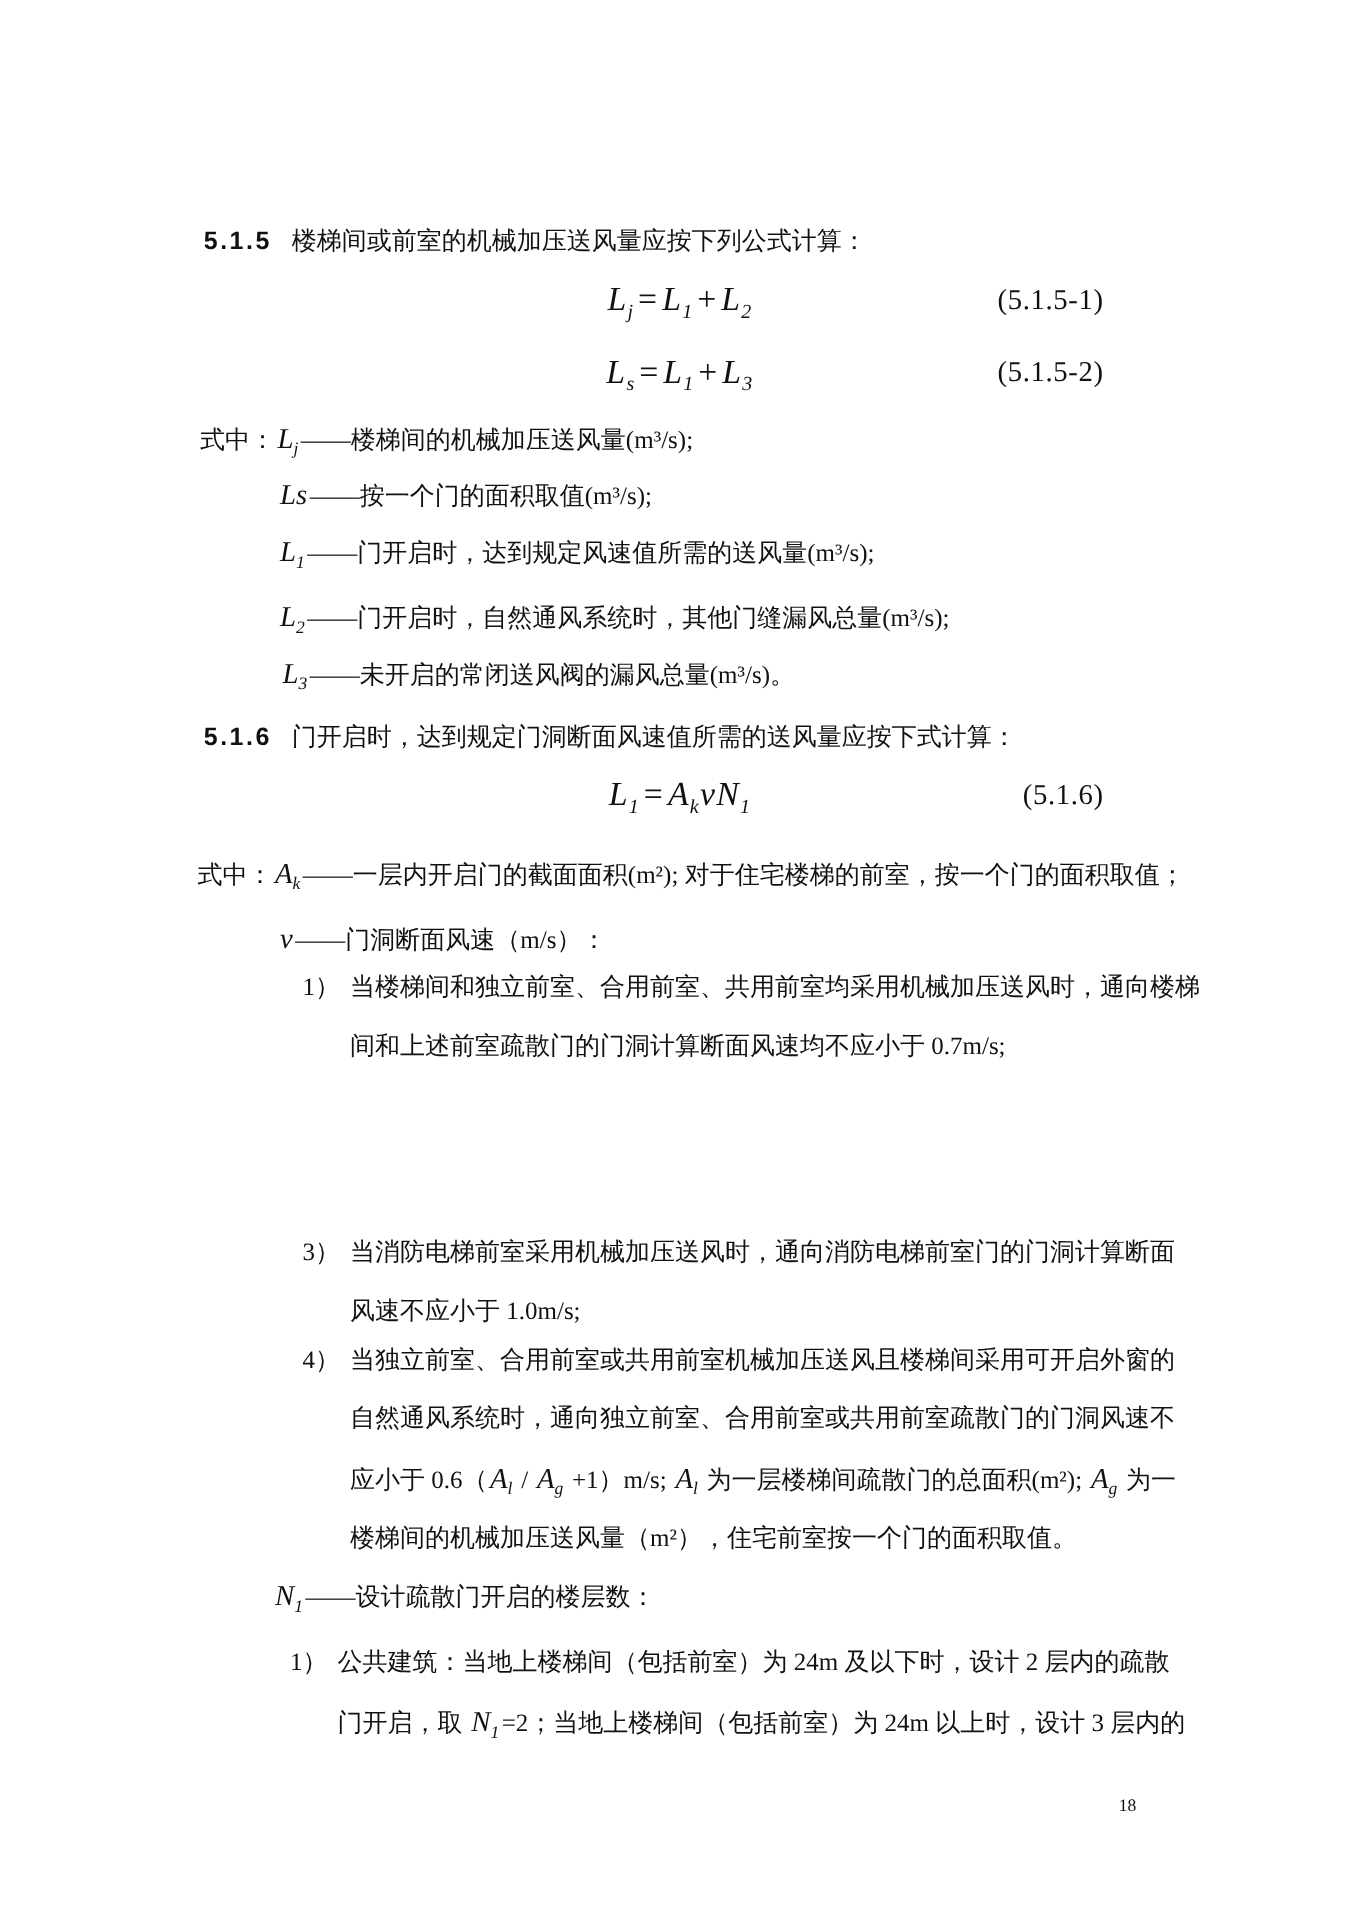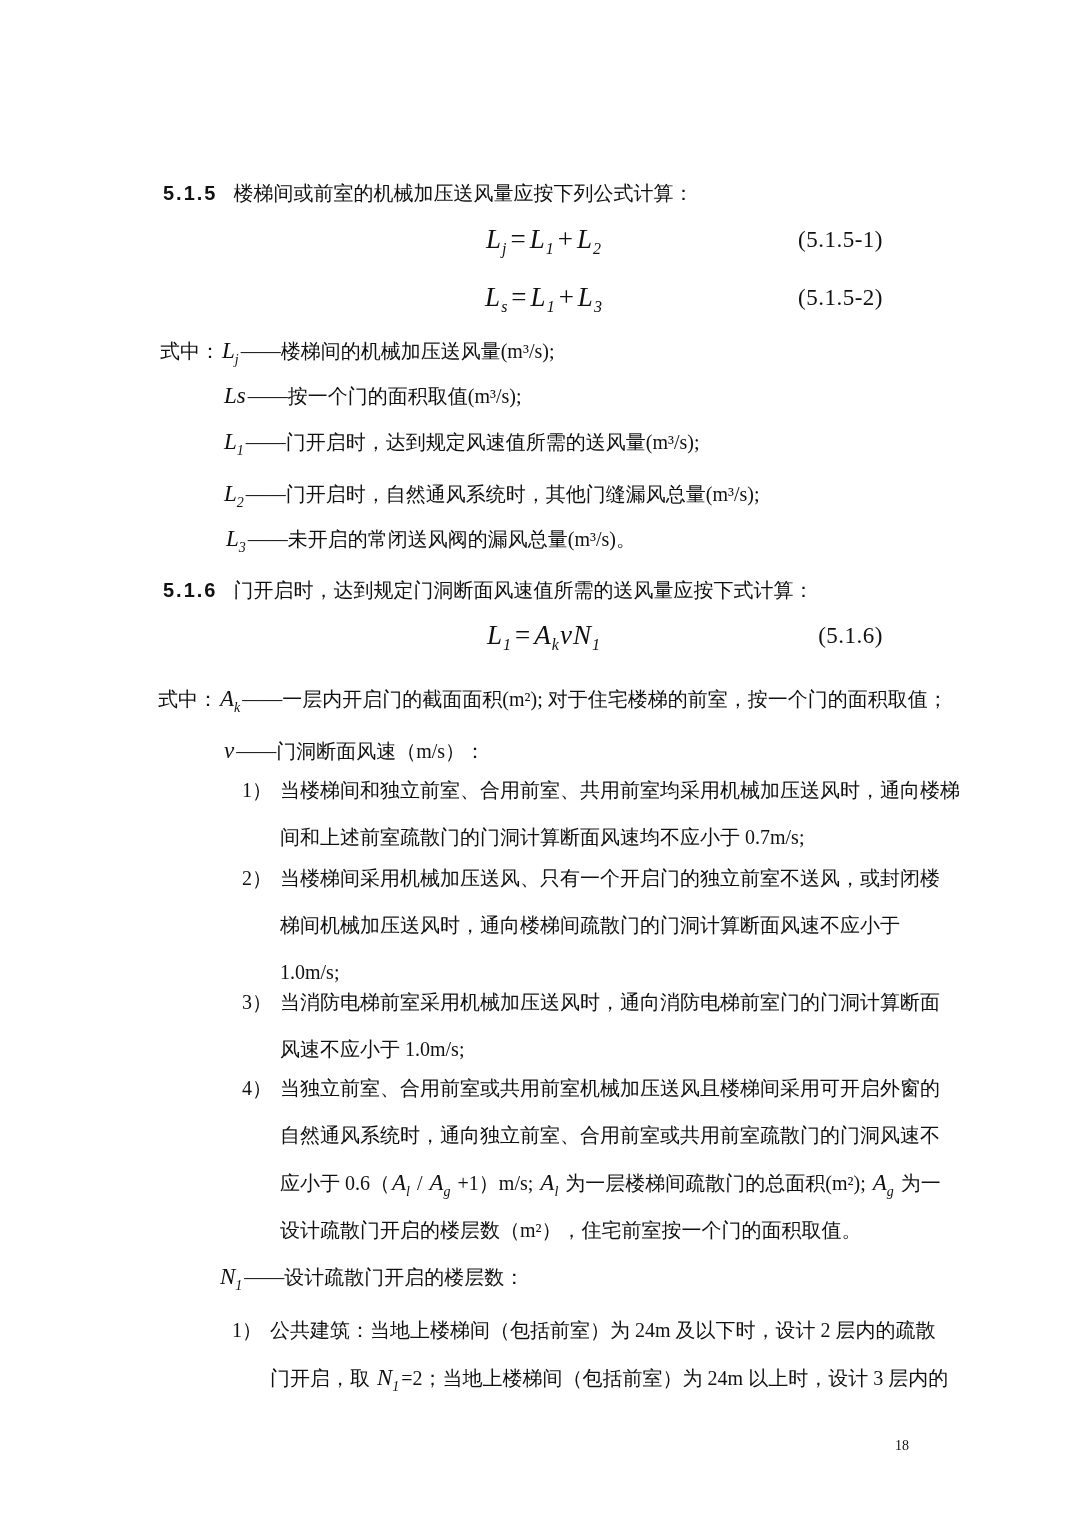--- a/index.html
+++ b/index.html
@@ -99,38 +99,33 @@
 
   <div class="abs def" style="top:635px;left:158px">
     <span>式中：</span><span class="imath"><span>A</span><sub>k</sub></span><span>——</span><span>一层内开启门的截面面积(m²); 对于住宅楼梯的前室，按一个门的面积取值；</span>
   </div>
 
   <div class="abs item" style="top:727px;left:242px">
     <div class="iline"><span class="inum">1）</span><span>当楼梯间和独立前室、合用前室、共用前室均采用机械加压送风时，通向楼梯</span></div>
     <div class="iline cont">间和上述前室疏散门的门洞计算断面风速均不应小于 0.7m/s;</div>
   </div>
 
-  <div class="abs item" style="top:815px;left:242px">
-    <div class="iline"><span class="inum">2）</span><span>当楼梯间采用机械加压送风、只有一个开启门的独立前室不送风，或封闭楼</span></div>
-    <div class="iline cont">梯间机械加压送风时，通向楼梯间疏散门的门洞计算断面风速不应小于</div>
-    <div class="iline cont">1.0m/s;</div>
-  </div>
 
   <div class="abs item" style="top:939px;left:242px">
     <div class="iline"><span class="inum">3）</span><span>当消防电梯前室采用机械加压送风时，通向消防电梯前室门的门洞计算断面</span></div>
     <div class="iline cont">风速不应小于 1.0m/s;</div>
   </div>
 
   <div class="abs item" style="top:1025px;left:242px">
     <div class="iline"><span class="inum">4）</span><span>当独立前室、合用前室或共用前室机械加压送风且楼梯间采用可开启外窗的</span></div>
     <div class="iline cont">自然通风系统时，通向独立前室、合用前室或共用前室疏散门的门洞风速不</div>
     <div class="iline cont">
       <span>应小于 0.6（</span><span class="imath"><span>A</span><sub>l</sub></span><span> / </span><span class="imath"><span>A</span><sub>g</sub></span><span> +1）m/s; </span><span class="imath"><span>A</span><sub>l</sub></span><span> 为一层楼梯间疏散门的总面积(m²); </span><span class="imath"><span>A</span><sub>g</sub></span><span> 为一</span>
     </div>
-    <div class="iline cont">设计疏散门开启的楼层数（m²），住宅前室按一个门的面积取值。</div>
+    <div class="iline cont">楼梯间的机械加压送风量（m²），住宅前室按一个门的面积取值。</div>
   </div>
 
   <div class="abs def" style="top:1213px;left:218px">
     <span class="imath"><span>N</span><sub>1</sub></span><span>——</span><span>设计疏散门开启的楼层数：</span>
   </div>
 
   <div class="abs item" style="top:1267px;left:232px">
     <div class="iline"><span class="inum">1）</span><span>公共建筑：当地上楼梯间（包括前室）为 24m 及以下时，设计 2 层内的疏散</span></div>
     <div class="iline cont">
       <span>门开启，取 </span><span class="imath"><span>N</span><sub>1</sub></span><span>=2；当地上楼梯间（包括前室）为 24m 以上时，设计 3 层内的</span>

